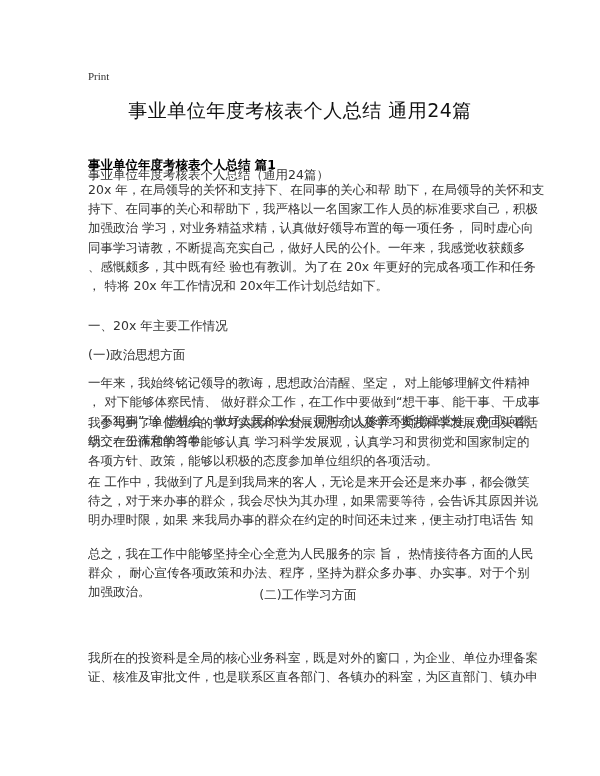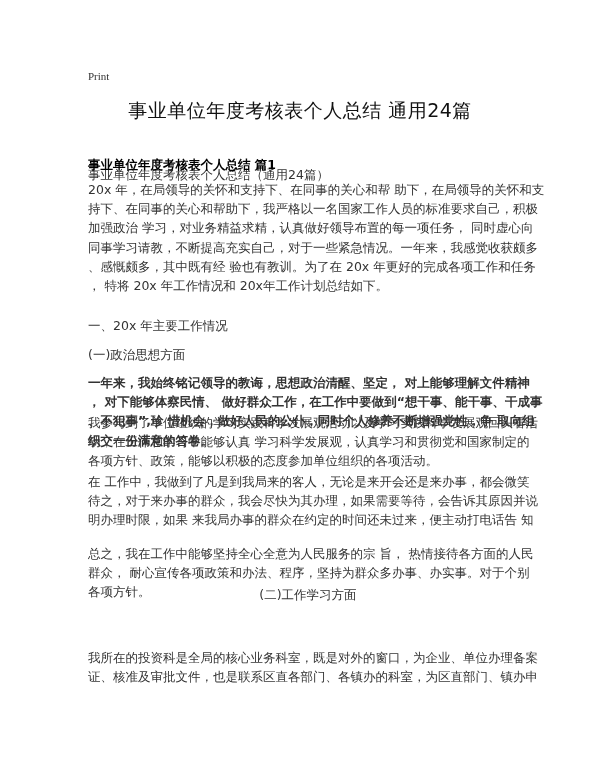--- a/index.html
+++ b/index.html
@@ -33,34 +33,34 @@
 
 <div class="print-label">Print</div>
 <div class="doc-title">事业单位年度考核表个人总结  通用24篇</div>
 <div class="subtitle">事业单位年度考核表个人总结（通用24篇）</div>
 <div class="section-heading">事业单位年度考核表个人总结 篇1</div>
 
 <div class="block" style="top:180px;">
   <span class="line">20x 年，在局领导的关怀和支持下、在同事的关心和帮 助下，在局领导的关怀和支</span>
   <span class="line">持下、在同事的关心和帮助下，我严格以一名国家工作人员的标准要求自己，积极</span>
   <span class="line">加强政治 学习，对业务精益求精，认真做好领导布置的每一项任务， 同时虚心向</span>
-  <span class="line">同事学习请教，不断提高充实自己，对于一些紧急情况。一年来，我感觉收获颇多</span>
+  <span class="line">同事学习请教，不断提高充实自己，做好人民的公仆。一年来，我感觉收获颇多</span>
   <span class="line">、感慨颇多，其中既有经 验也有教训。为了在 20x 年更好的完成各项工作和任务</span>
   <span class="line">， 特将 20x 年工作情况和 20x年工作计划总结如下。</span>
 </div>
 
 <div class="block" style="top:316px;">
   <span class="line">一、20x 年主要工作情况</span>
 </div>
 
 <div class="block" style="top:345px;">
   <span class="line">(一)政治思想方面</span>
 </div>
 
-<div class="block" style="top:343px; margin-top:30px;font-weight:bold;">
+<div class="block" style="top:343px; margin-top:30px;">
   <span class="line">一年来，我始终铭记领导的教诲，思想政治清醒、坚定， 对上能够理解文件精神</span>
   <span class="line">， 对下能够体察民情、 做好群众工作，在工作中要做到“想干事、能干事、干成事</span>
   <span class="line">、不犯事”,珍 惜机会，做好人民的公仆，同时个人修养不断增强党性，争 取向组</span>
   <span class="line">织交一份满意的答卷。</span>
 </div>
 
 <div class="block" style="top:413px;">
   <span class="line">我参与到了单位组织的学习实践科学发展观活动以及学习实践科学发展观回头看活</span>
   <span class="line">动，在工作和学习中能够认真 学习科学发展观，认真学习和贯彻党和国家制定的</span>
   <span class="line">各项方针、政策，能够以积极的态度参加单位组织的各项活动。</span>
@@ -68,21 +68,21 @@
 
 <div class="block" style="top:472px;">
   <span class="line">在 工作中，我做到了凡是到我局来的客人，无论是来开会还是来办事，都会微笑</span>
   <span class="line">待之，对于来办事的群众，我会尽快为其办理，如果需要等待，会告诉其原因并说</span>
   <span class="line">明办理时限，如果 来我局办事的群众在约定的时间还未过来，便主动打电话告 知</span>
 </div>
 
 <div class="block" style="top:544px;">
   <span class="line">总之，我在工作中能够坚持全心全意为人民服务的宗 旨， 热情接待各方面的人民</span>
   <span class="line">群众， 耐心宣传各项政策和办法、程序，坚持为群众多办事、办实事。对于个别</span>
-  <span class="line">各项方针。</span>
+  <span class="line">加强政治。</span>
 </div>
 
 <div class="block" style="top:585px;text-align:center;">
   <span class="line">(二)工作学习方面</span>
 </div>
 
 <div class="block" style="top:648px;">
   <span class="line">我所在的投资科是全局的核心业务科室，既是对外的窗口，为企业、单位办理备案</span>
   <span class="line">证、核准及审批文件，也是联系区直各部门、各镇办的科室，为区直部门、镇办申</span>
 </div>

